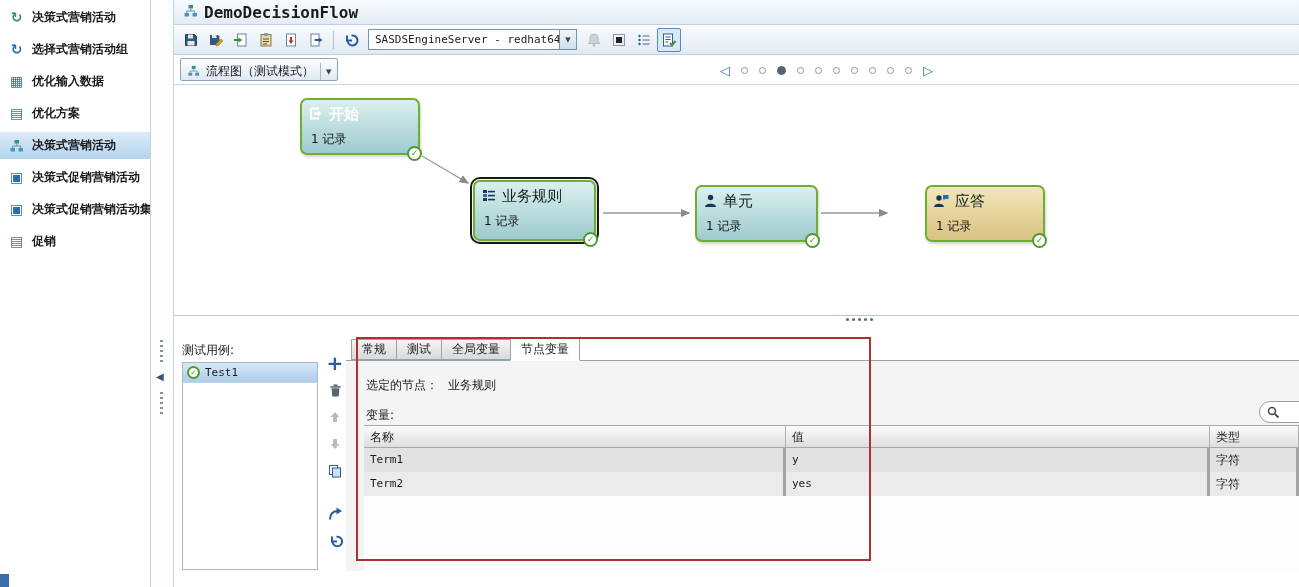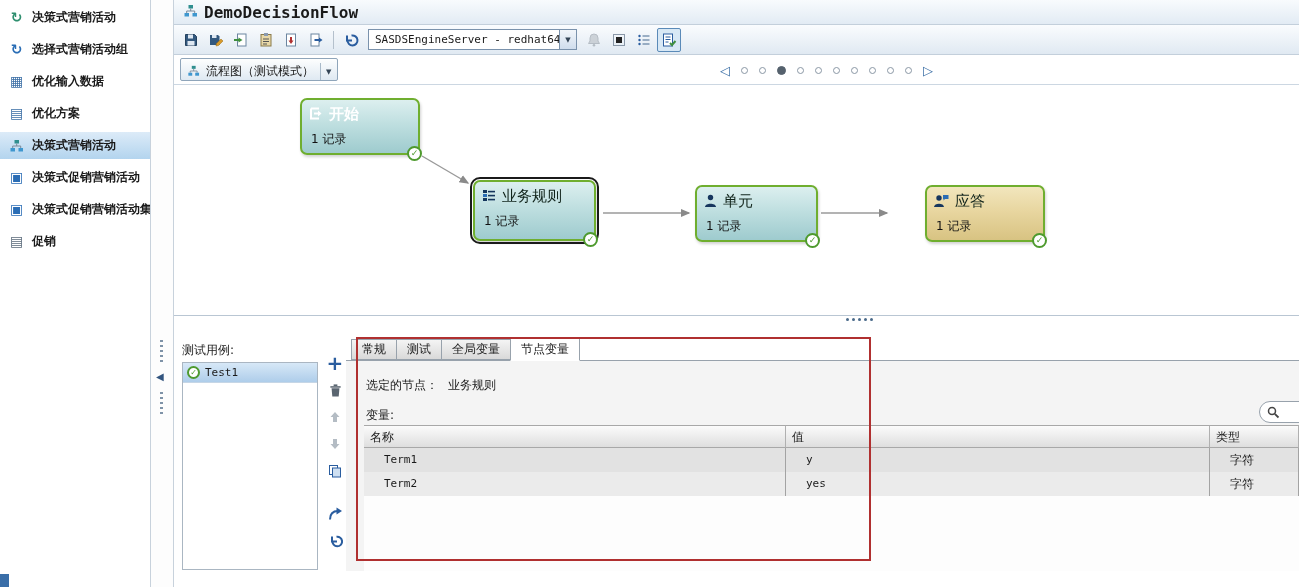--- a/index.html
+++ b/index.html
@@ -73,21 +73,21 @@
   .tabs-row { height:44px; flex:none; display:flex; align-items:flex-end; padding-left:5px; }
   .tab { height:21px; padding:0 10px; display:flex; align-items:center; background:linear-gradient(#f4f4f4,#d9d9d9); border:1px solid #98a2ac; margin-right:-1px; cursor:pointer; position:relative; z-index:1; }
   .tab.selected { height:24px; background:#fff; z-index:3; margin-bottom:-1px; border-bottom:1px solid #fff; }
   .tab-content { flex:1; border-top:1px solid #98a2ac; background:#f4f4f4; position:relative; margin-bottom:16px; }
   .sel-node-line { position:absolute; left:20px; top:16px;text-align:right; }
   .sel-node-line .val { margin-left:10px; }
   .vars-label { position:absolute; left:20px; top:46px; }
   .var-table { position:absolute; left:18px; right:0; top:64px; bottom:0; background:#fdfdfd; }
   .vt-head, .vt-row { display:grid; grid-template-columns:422px 424px 1fr; }
   .vt-hcell { height:23px; line-height:22px; padding-left:6px; background:linear-gradient(#fbfbfb,#dedede); border-top:1px solid #a8a8a8; border-bottom:1px solid #a8a8a8; border-right:1px solid #b0b0b0; overflow:hidden; }
-  .vt-cell { height:24px; line-height:24px; padding-left:20px; border-right:1px solid #a3a3a3; overflow:hidden; }
+  .vt-cell { height:24px; line-height:24px; padding-left:6px; border-right:3px solid #a3a3a3; overflow:hidden; }
   .vt-row.row-a { background:#e2e2e2; }
   .vt-row.row-b { background:#ebebeb; }
   .mono { font-family:"DejaVu Sans Mono","Liberation Mono",monospace; font-size:11px; }
 
   .search-pill { position:absolute; right:-12px; top:40px; width:52px; height:22px; background:#fff; border:1px solid #98a2ac; border-radius:11px; display:flex; align-items:center; padding-left:6px; gap:4px; cursor:text; }
 
   
   .annotation { position:absolute; left:356px; top:337px; width:515px; height:224px; border:2px solid #b03030; pointer-events:none; z-index:40; }
   .corner-chip { position:absolute; left:0; top:574px; width:9px; height:13px; background:#3a6ea8; }
 </style>

